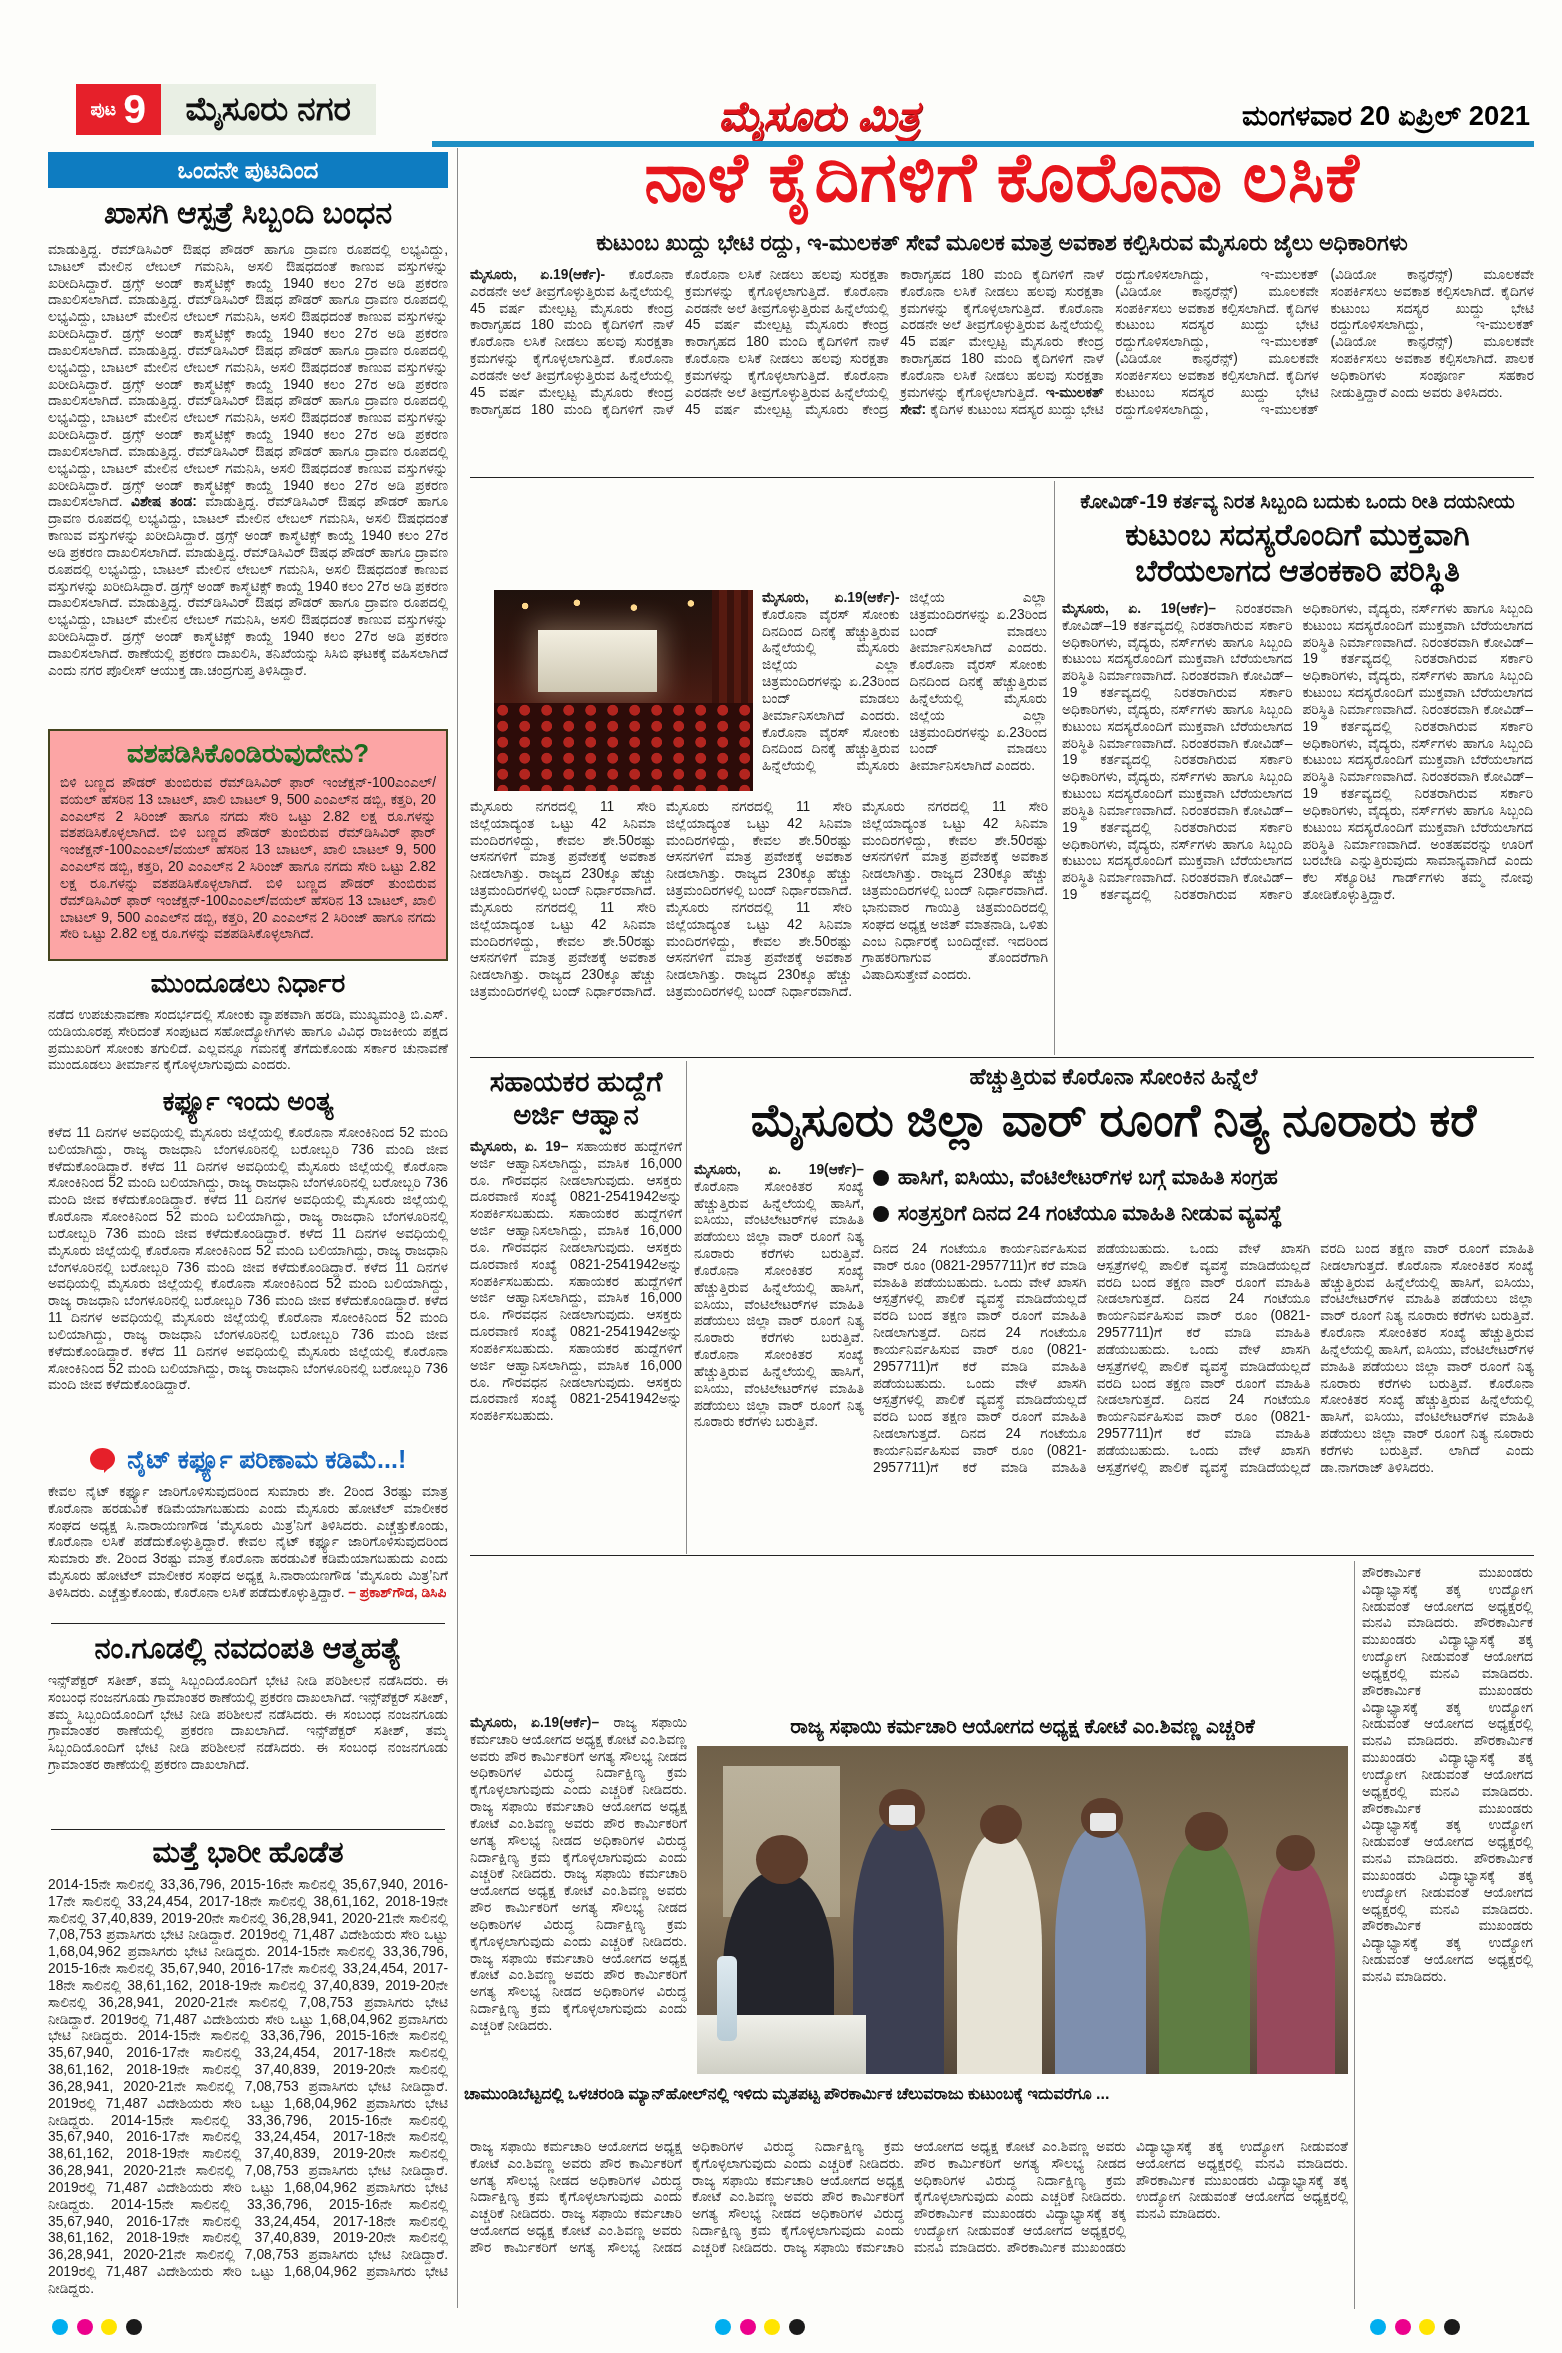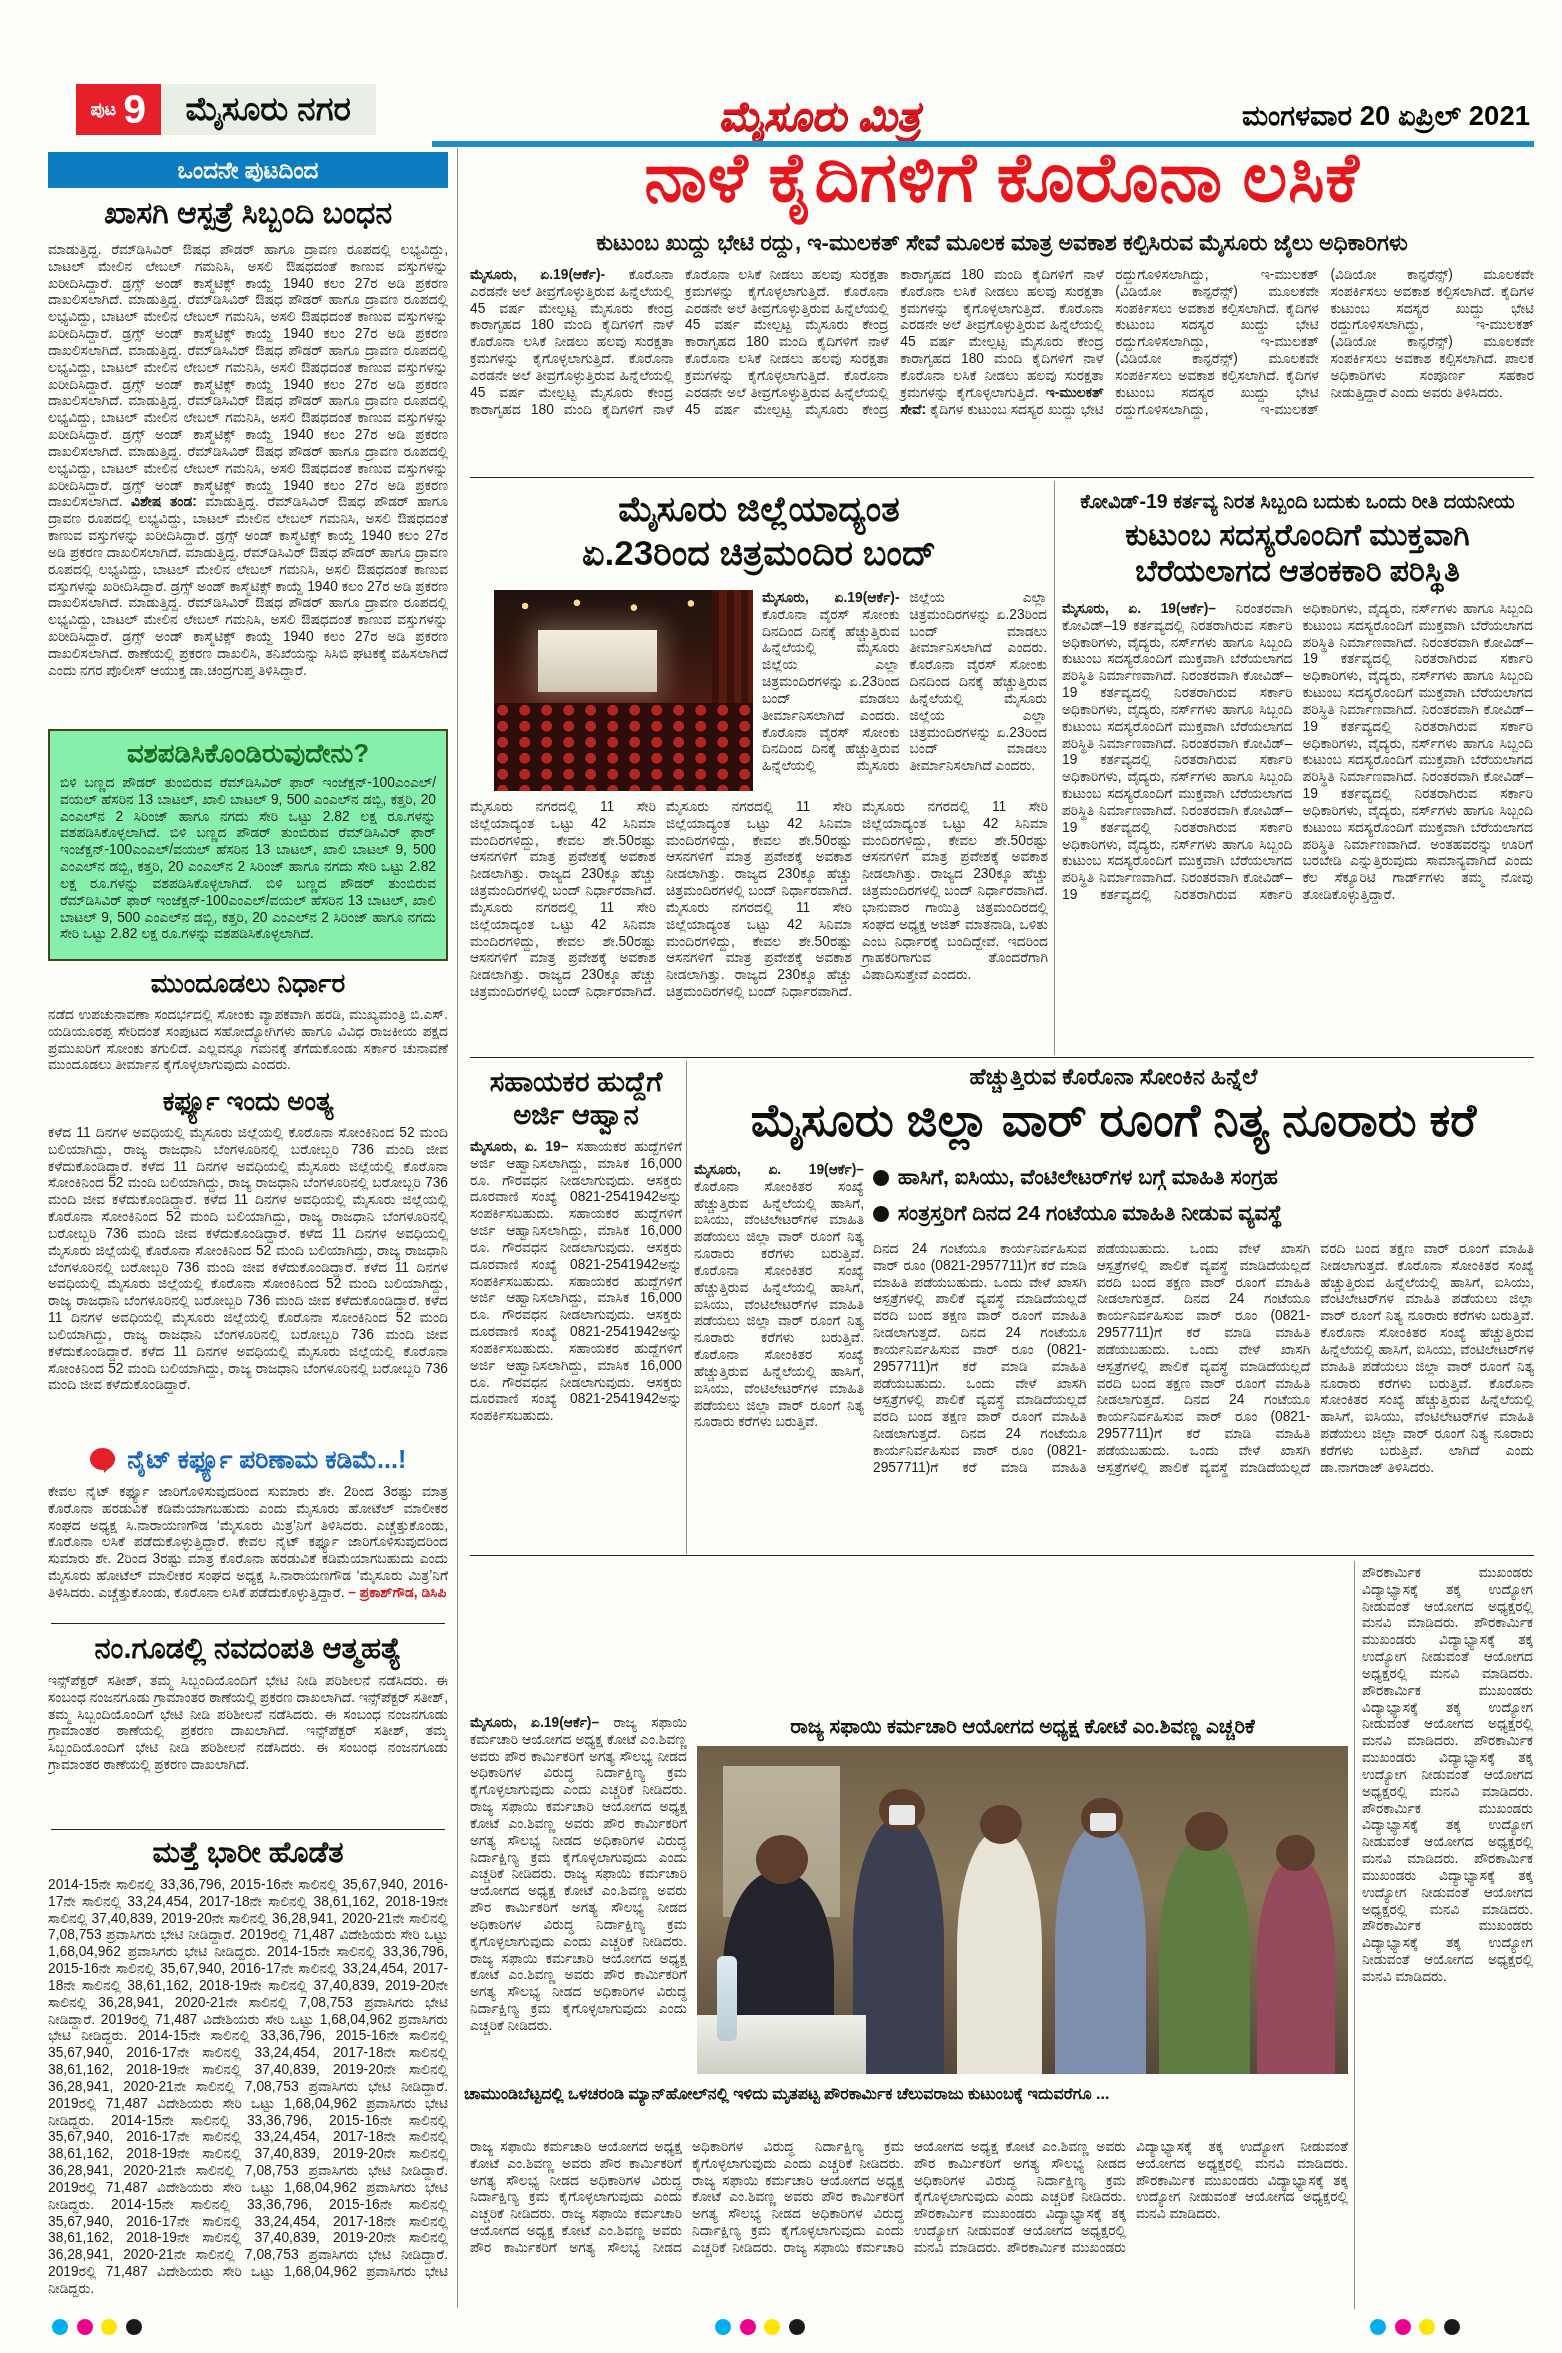--- a/index.html
+++ b/index.html
@@ -16,21 +16,21 @@
   .badge-red{background:#e6202a;color:#fff;display:flex;align-items:center;gap:7.2px;padding:2.9px 14.5px;}
   .badge-red .lbl{font-size:17.4px;font-weight:700;}
   .badge-red .num{font-size:41px;font-weight:700;line-height:1;}
   .badge-sec{background:#e9efe4;color:#101010;font-size:33px;font-weight:700;padding:5.8px 25px;display:flex;align-items:center;}
   .masthead{font-size:41px;font-weight:700;font-style:italic;color:#e0151b;text-shadow:0.7px 0.7px 0 #8f0d10;}
   .issuedate{font-size:27.5px;font-weight:700;color:#000000;}
   .hdr-rule{background:#1e8fc4;height:5.8px;}
   
   .banner{background:#0e7cc1;color:#fff;font-size:23px;font-weight:700;line-height:36px;text-align:center;}
   .h-sec{font-weight:700;color:#0f0f0f;}
-  .seized{background:#86efac;border:2.2px solid #45451f;box-sizing:border-box;padding:7.2px 10px;}
+  .seized{background:#fca5a5;border:2.2px solid #45451f;box-sizing:border-box;padding:7.2px 10px;}
   .seized h3{margin:0 0 5.8px 0;font-size:26px;color:#1d6b1f;text-align:center;}
   .night-row{display:flex;align-items:center;gap:10px;justify-content:center;}
   .bubble{position:relative;width:27.5px;height:25px;}
   .bubble .b1{position:absolute;left:0;top:0;width:25px;height:22px;border-radius:50%;background:#e6202a;}
   .bubble .b2{position:absolute;left:14.5px;top:17.4px;width:0;height:0;border-left:8.7px solid #e6202a;border-bottom:8.7px solid transparent;}
   .night-h{font-size:25px;font-weight:700;color:#1565be;}
   .attr{color:#d11a1c;font-weight:700;}
   
   .lead-h{font-size:69px;font-weight:700;color:#e7161c;line-height:1.02;letter-spacing:0.7px;}
   .kicker{font-weight:700;color:#141414;}
@@ -143,24 +143,20 @@
   <div class="abs ctr kicker" style="left:470px;top:230px;width:1064px;font-size:22px;">ಕುಟುಂಬ ಖುದ್ದು ಭೇಟಿ ರದ್ದು, ಇ-ಮುಲಕತ್ ಸೇವೆ ಮೂಲಕ ಮಾತ್ರ ಅವಕಾಶ ಕಲ್ಪಿಸಿರುವ ಮೈಸೂರು ಜೈಲು ಅಧಿಕಾರಿಗಳು</div>
   <div class="abs bodytxt cols5" style="left:470px;top:267px;width:1064px;height:207px;">
     <b class="dl">ಮೈಸೂರು, ಏ.19(ಆರ್ಕೆ)-</b>
     <span>ಕೊರೊನಾ ಎರಡನೇ ಅಲೆ ತೀವ್ರಗೊಳ್ಳುತ್ತಿರುವ ಹಿನ್ನೆಲೆಯಲ್ಲಿ 45 ವರ್ಷ ಮೇಲ್ಪಟ್ಟ ಮೈಸೂರು ಕೇಂದ್ರ ಕಾರಾಗೃಹದ 180 ಮಂದಿ ಕೈದಿಗಳಿಗೆ ನಾಳೆ ಕೊರೊನಾ ಲಸಿಕೆ ನೀಡಲು ಹಲವು ಸುರಕ್ಷತಾ ಕ್ರಮಗಳನ್ನು ಕೈಗೊಳ್ಳಲಾಗುತ್ತಿದೆ.  ಕೊರೊನಾ ಎರಡನೇ ಅಲೆ ತೀವ್ರಗೊಳ್ಳುತ್ತಿರುವ ಹಿನ್ನೆಲೆಯಲ್ಲಿ 45 ವರ್ಷ ಮೇಲ್ಪಟ್ಟ ಮೈಸೂರು ಕೇಂದ್ರ ಕಾರಾಗೃಹದ 180 ಮಂದಿ ಕೈದಿಗಳಿಗೆ ನಾಳೆ ಕೊರೊನಾ ಲಸಿಕೆ ನೀಡಲು ಹಲವು ಸುರಕ್ಷತಾ ಕ್ರಮಗಳನ್ನು ಕೈಗೊಳ್ಳಲಾಗುತ್ತಿದೆ.  ಕೊರೊನಾ ಎರಡನೇ ಅಲೆ ತೀವ್ರಗೊಳ್ಳುತ್ತಿರುವ ಹಿನ್ನೆಲೆಯಲ್ಲಿ 45 ವರ್ಷ ಮೇಲ್ಪಟ್ಟ ಮೈಸೂರು ಕೇಂದ್ರ ಕಾರಾಗೃಹದ 180 ಮಂದಿ ಕೈದಿಗಳಿಗೆ ನಾಳೆ ಕೊರೊನಾ ಲಸಿಕೆ ನೀಡಲು ಹಲವು ಸುರಕ್ಷತಾ ಕ್ರಮಗಳನ್ನು ಕೈಗೊಳ್ಳಲಾಗುತ್ತಿದೆ.  ಕೊರೊನಾ ಎರಡನೇ ಅಲೆ ತೀವ್ರಗೊಳ್ಳುತ್ತಿರುವ ಹಿನ್ನೆಲೆಯಲ್ಲಿ 45 ವರ್ಷ ಮೇಲ್ಪಟ್ಟ ಮೈಸೂರು ಕೇಂದ್ರ ಕಾರಾಗೃಹದ 180 ಮಂದಿ ಕೈದಿಗಳಿಗೆ ನಾಳೆ ಕೊರೊನಾ ಲಸಿಕೆ ನೀಡಲು ಹಲವು ಸುರಕ್ಷತಾ ಕ್ರಮಗಳನ್ನು ಕೈಗೊಳ್ಳಲಾಗುತ್ತಿದೆ.  ಕೊರೊನಾ ಎರಡನೇ ಅಲೆ ತೀವ್ರಗೊಳ್ಳುತ್ತಿರುವ ಹಿನ್ನೆಲೆಯಲ್ಲಿ 45 ವರ್ಷ ಮೇಲ್ಪಟ್ಟ ಮೈಸೂರು ಕೇಂದ್ರ ಕಾರಾಗೃಹದ 180 ಮಂದಿ ಕೈದಿಗಳಿಗೆ ನಾಳೆ ಕೊರೊನಾ ಲಸಿಕೆ ನೀಡಲು ಹಲವು ಸುರಕ್ಷತಾ ಕ್ರಮಗಳನ್ನು ಕೈಗೊಳ್ಳಲಾಗುತ್ತಿದೆ. </span>
     <b class="dl">ಇ-ಮುಲಕತ್ ಸೇವೆ:</b>
     <span> ಕೈದಿಗಳ ಕುಟುಂಬ ಸದಸ್ಯರ ಖುದ್ದು ಭೇಟಿ ರದ್ದುಗೊಳಿಸಲಾಗಿದ್ದು, ಇ-ಮುಲಕತ್ (ವಿಡಿಯೋ ಕಾನ್ಫರೆನ್ಸ್) ಮೂಲಕವೇ ಸಂಪರ್ಕಿಸಲು ಅವಕಾಶ ಕಲ್ಪಿಸಲಾಗಿದೆ.   ಕೈದಿಗಳ ಕುಟುಂಬ ಸದಸ್ಯರ ಖುದ್ದು ಭೇಟಿ ರದ್ದುಗೊಳಿಸಲಾಗಿದ್ದು, ಇ-ಮುಲಕತ್ (ವಿಡಿಯೋ ಕಾನ್ಫರೆನ್ಸ್) ಮೂಲಕವೇ ಸಂಪರ್ಕಿಸಲು ಅವಕಾಶ ಕಲ್ಪಿಸಲಾಗಿದೆ.   ಕೈದಿಗಳ ಕುಟುಂಬ ಸದಸ್ಯರ ಖುದ್ದು ಭೇಟಿ ರದ್ದುಗೊಳಿಸಲಾಗಿದ್ದು, ಇ-ಮುಲಕತ್ (ವಿಡಿಯೋ ಕಾನ್ಫರೆನ್ಸ್) ಮೂಲಕವೇ ಸಂಪರ್ಕಿಸಲು ಅವಕಾಶ ಕಲ್ಪಿಸಲಾಗಿದೆ.   ಕೈದಿಗಳ ಕುಟುಂಬ ಸದಸ್ಯರ ಖುದ್ದು ಭೇಟಿ ರದ್ದುಗೊಳಿಸಲಾಗಿದ್ದು, ಇ-ಮುಲಕತ್ (ವಿಡಿಯೋ ಕಾನ್ಫರೆನ್ಸ್) ಮೂಲಕವೇ ಸಂಪರ್ಕಿಸಲು ಅವಕಾಶ ಕಲ್ಪಿಸಲಾಗಿದೆ. </span>
     <span>ಪಾಲಕ ಅಧಿಕಾರಿಗಳು ಸಂಪೂರ್ಣ ಸಹಕಾರ ನೀಡುತ್ತಿದ್ದಾರೆ ಎಂದು ಅವರು ತಿಳಿಸಿದರು.</span>
   </div>
   <div class="abs hrule" style="left:470px;top:477px;width:1064px;"></div>
 
-  <div class="abs ctr h-sec" style="left:470px;top:487px;width:578px;font-size:35px;line-height:1.25;">
-    <div>ಮೈಸೂರು ಜಿಲ್ಲೆಯಾದ್ಯಂತ</div>
-    <div>ಏ.23ರಿಂದ ಚಿತ್ರಮಂದಿರ ಬಂದ್</div>
-  </div>
   <div class="abs photo-cinema" style="left:494px;top:590px;width:259px;height:201px;">
     <div class="cin-lights"></div>
     <div class="cin-screen"></div>
     <div class="cin-curtain"></div>
     <div class="cin-seats"></div>
   </div>
   <div class="abs bodytxt cols2" style="left:762px;top:590px;width:285px;height:201px;">
     <b class="dl">ಮೈಸೂರು, ಏ.19(ಆರ್ಕೆ)-</b>
     <span>ಕೊರೊನಾ ವೈರಸ್ ಸೋಂಕು ದಿನದಿಂದ ದಿನಕ್ಕೆ ಹೆಚ್ಚುತ್ತಿರುವ ಹಿನ್ನೆಲೆಯಲ್ಲಿ ಮೈಸೂರು ಜಿಲ್ಲೆಯ ಎಲ್ಲಾ ಚಿತ್ರಮಂದಿರಗಳನ್ನು ಏ.23ರಿಂದ ಬಂದ್ ಮಾಡಲು ತೀರ್ಮಾನಿಸಲಾಗಿದೆ ಎಂದರು.  ಕೊರೊನಾ ವೈರಸ್ ಸೋಂಕು ದಿನದಿಂದ ದಿನಕ್ಕೆ ಹೆಚ್ಚುತ್ತಿರುವ ಹಿನ್ನೆಲೆಯಲ್ಲಿ ಮೈಸೂರು ಜಿಲ್ಲೆಯ ಎಲ್ಲಾ ಚಿತ್ರಮಂದಿರಗಳನ್ನು ಏ.23ರಿಂದ ಬಂದ್ ಮಾಡಲು ತೀರ್ಮಾನಿಸಲಾಗಿದೆ ಎಂದರು.  ಕೊರೊನಾ ವೈರಸ್ ಸೋಂಕು ದಿನದಿಂದ ದಿನಕ್ಕೆ ಹೆಚ್ಚುತ್ತಿರುವ ಹಿನ್ನೆಲೆಯಲ್ಲಿ ಮೈಸೂರು ಜಿಲ್ಲೆಯ ಎಲ್ಲಾ ಚಿತ್ರಮಂದಿರಗಳನ್ನು ಏ.23ರಿಂದ ಬಂದ್ ಮಾಡಲು ತೀರ್ಮಾನಿಸಲಾಗಿದೆ ಎಂದರು. </span>
   </div>

